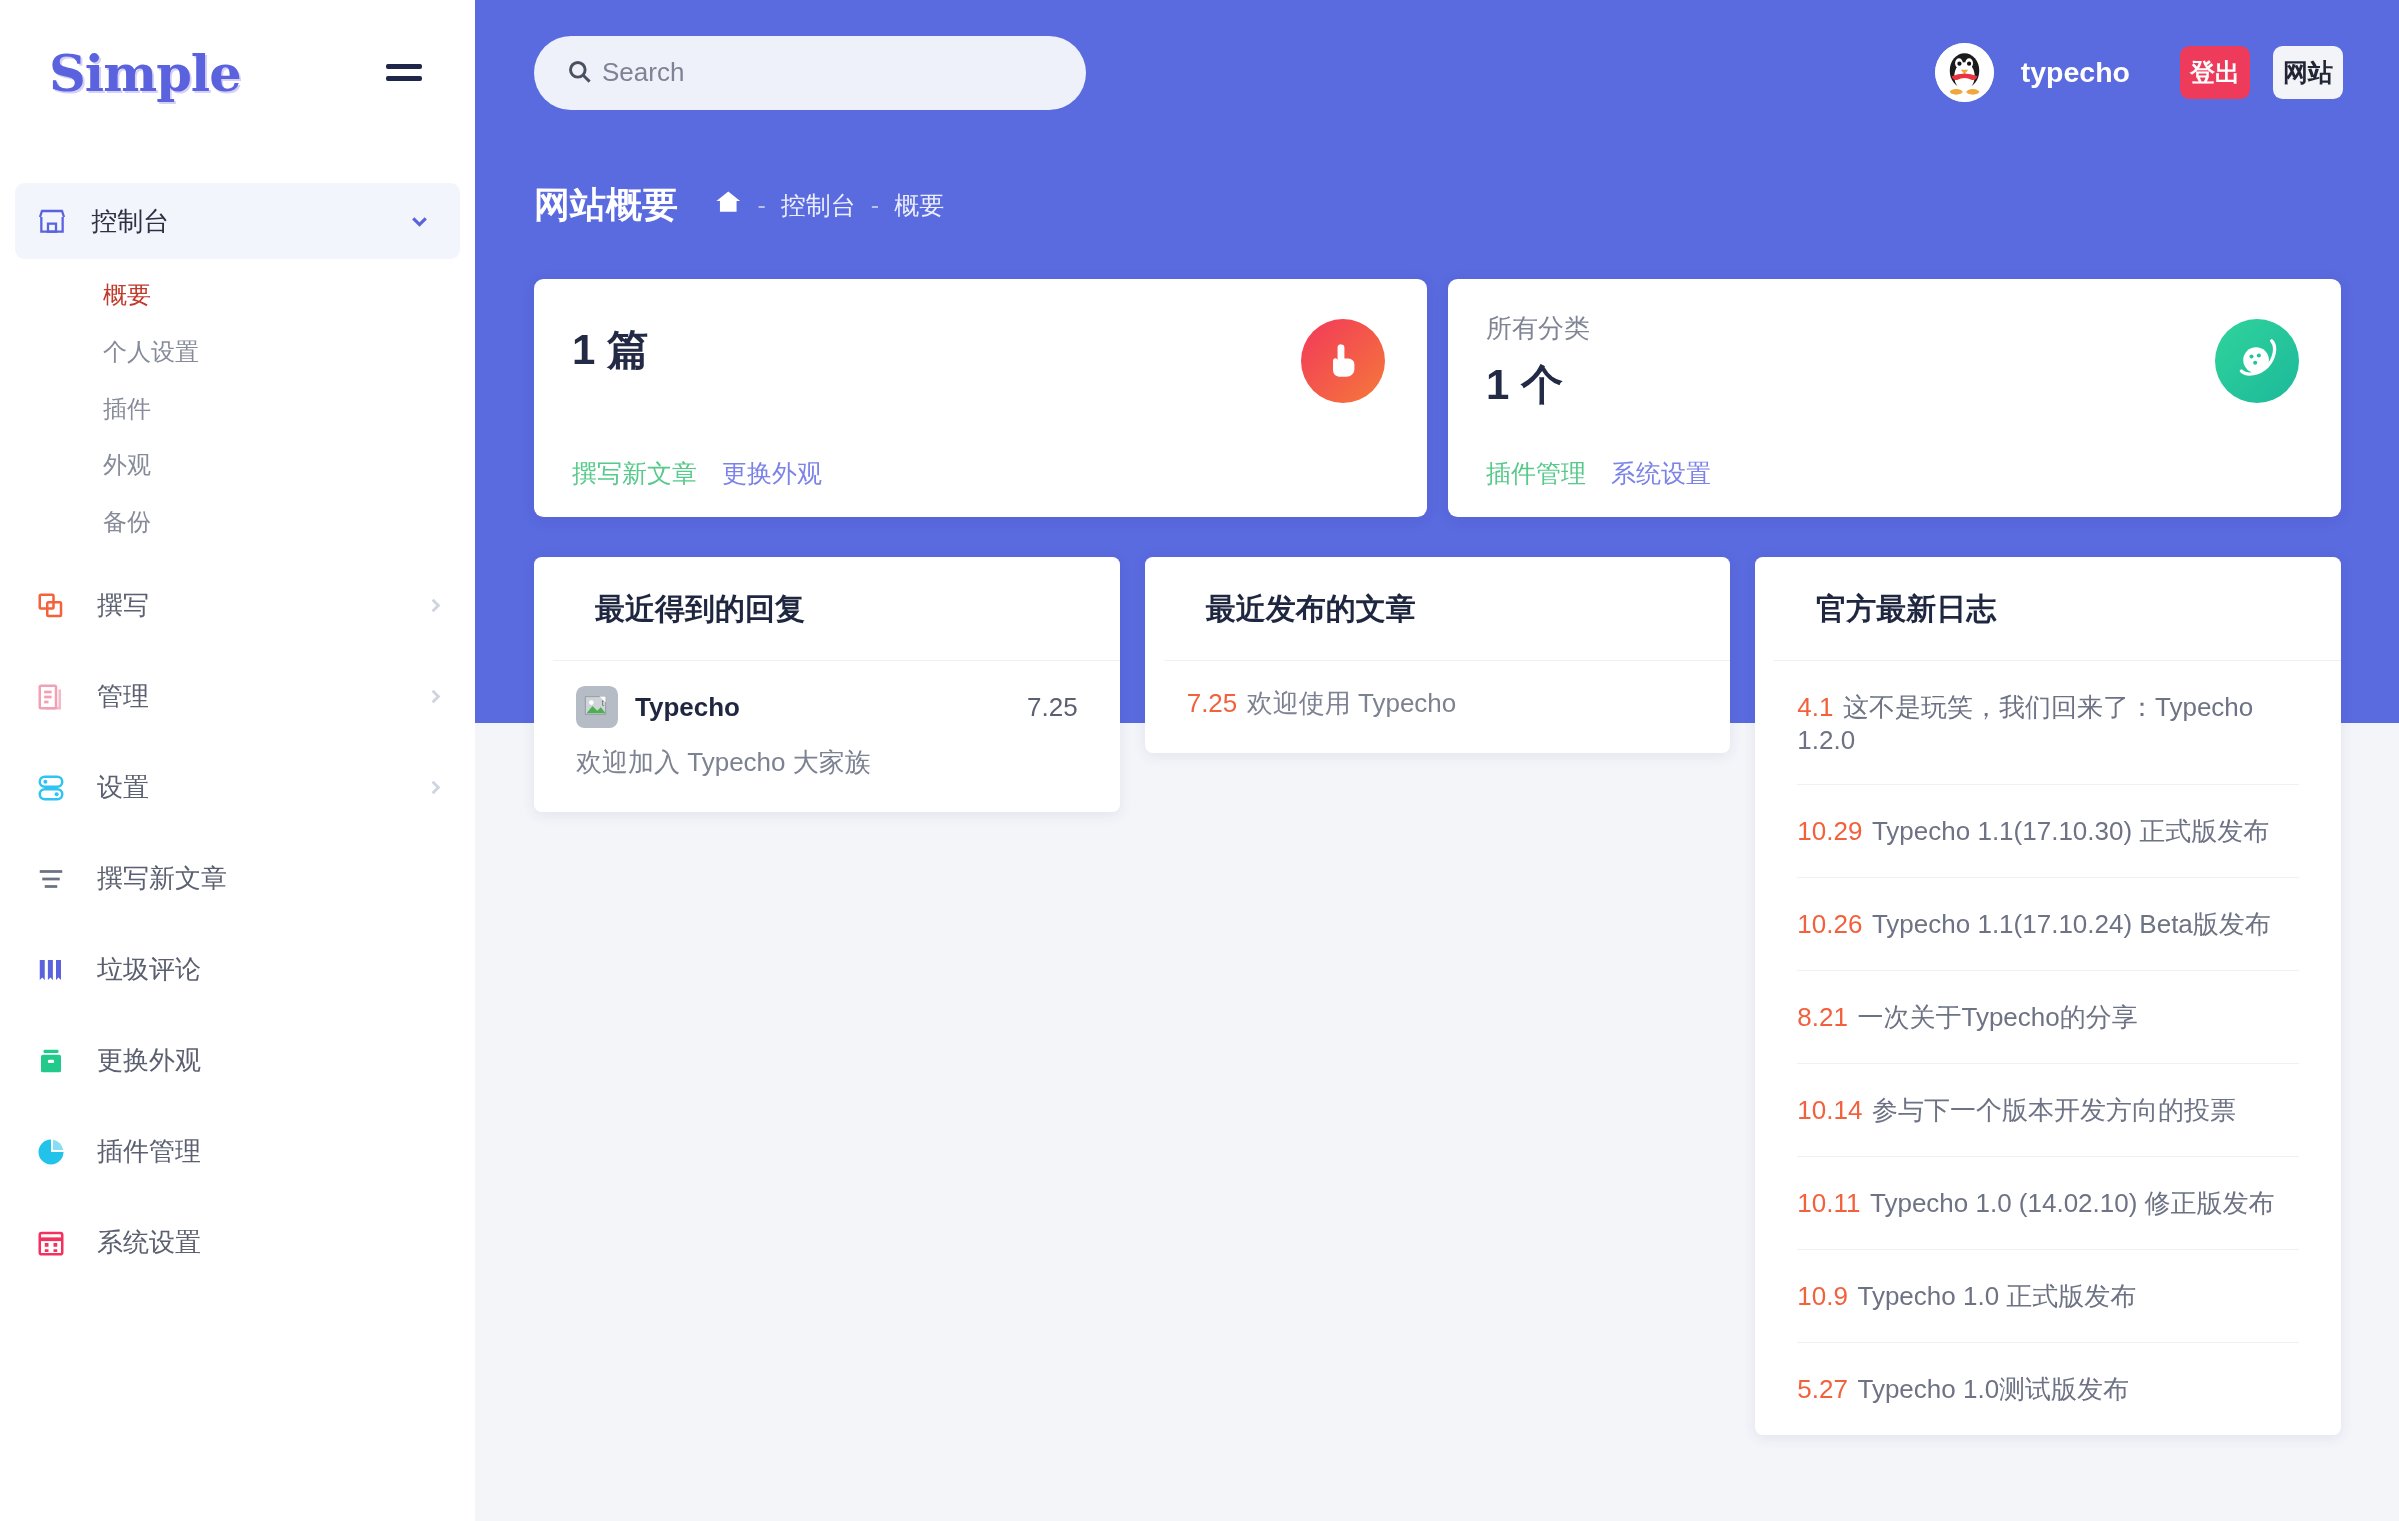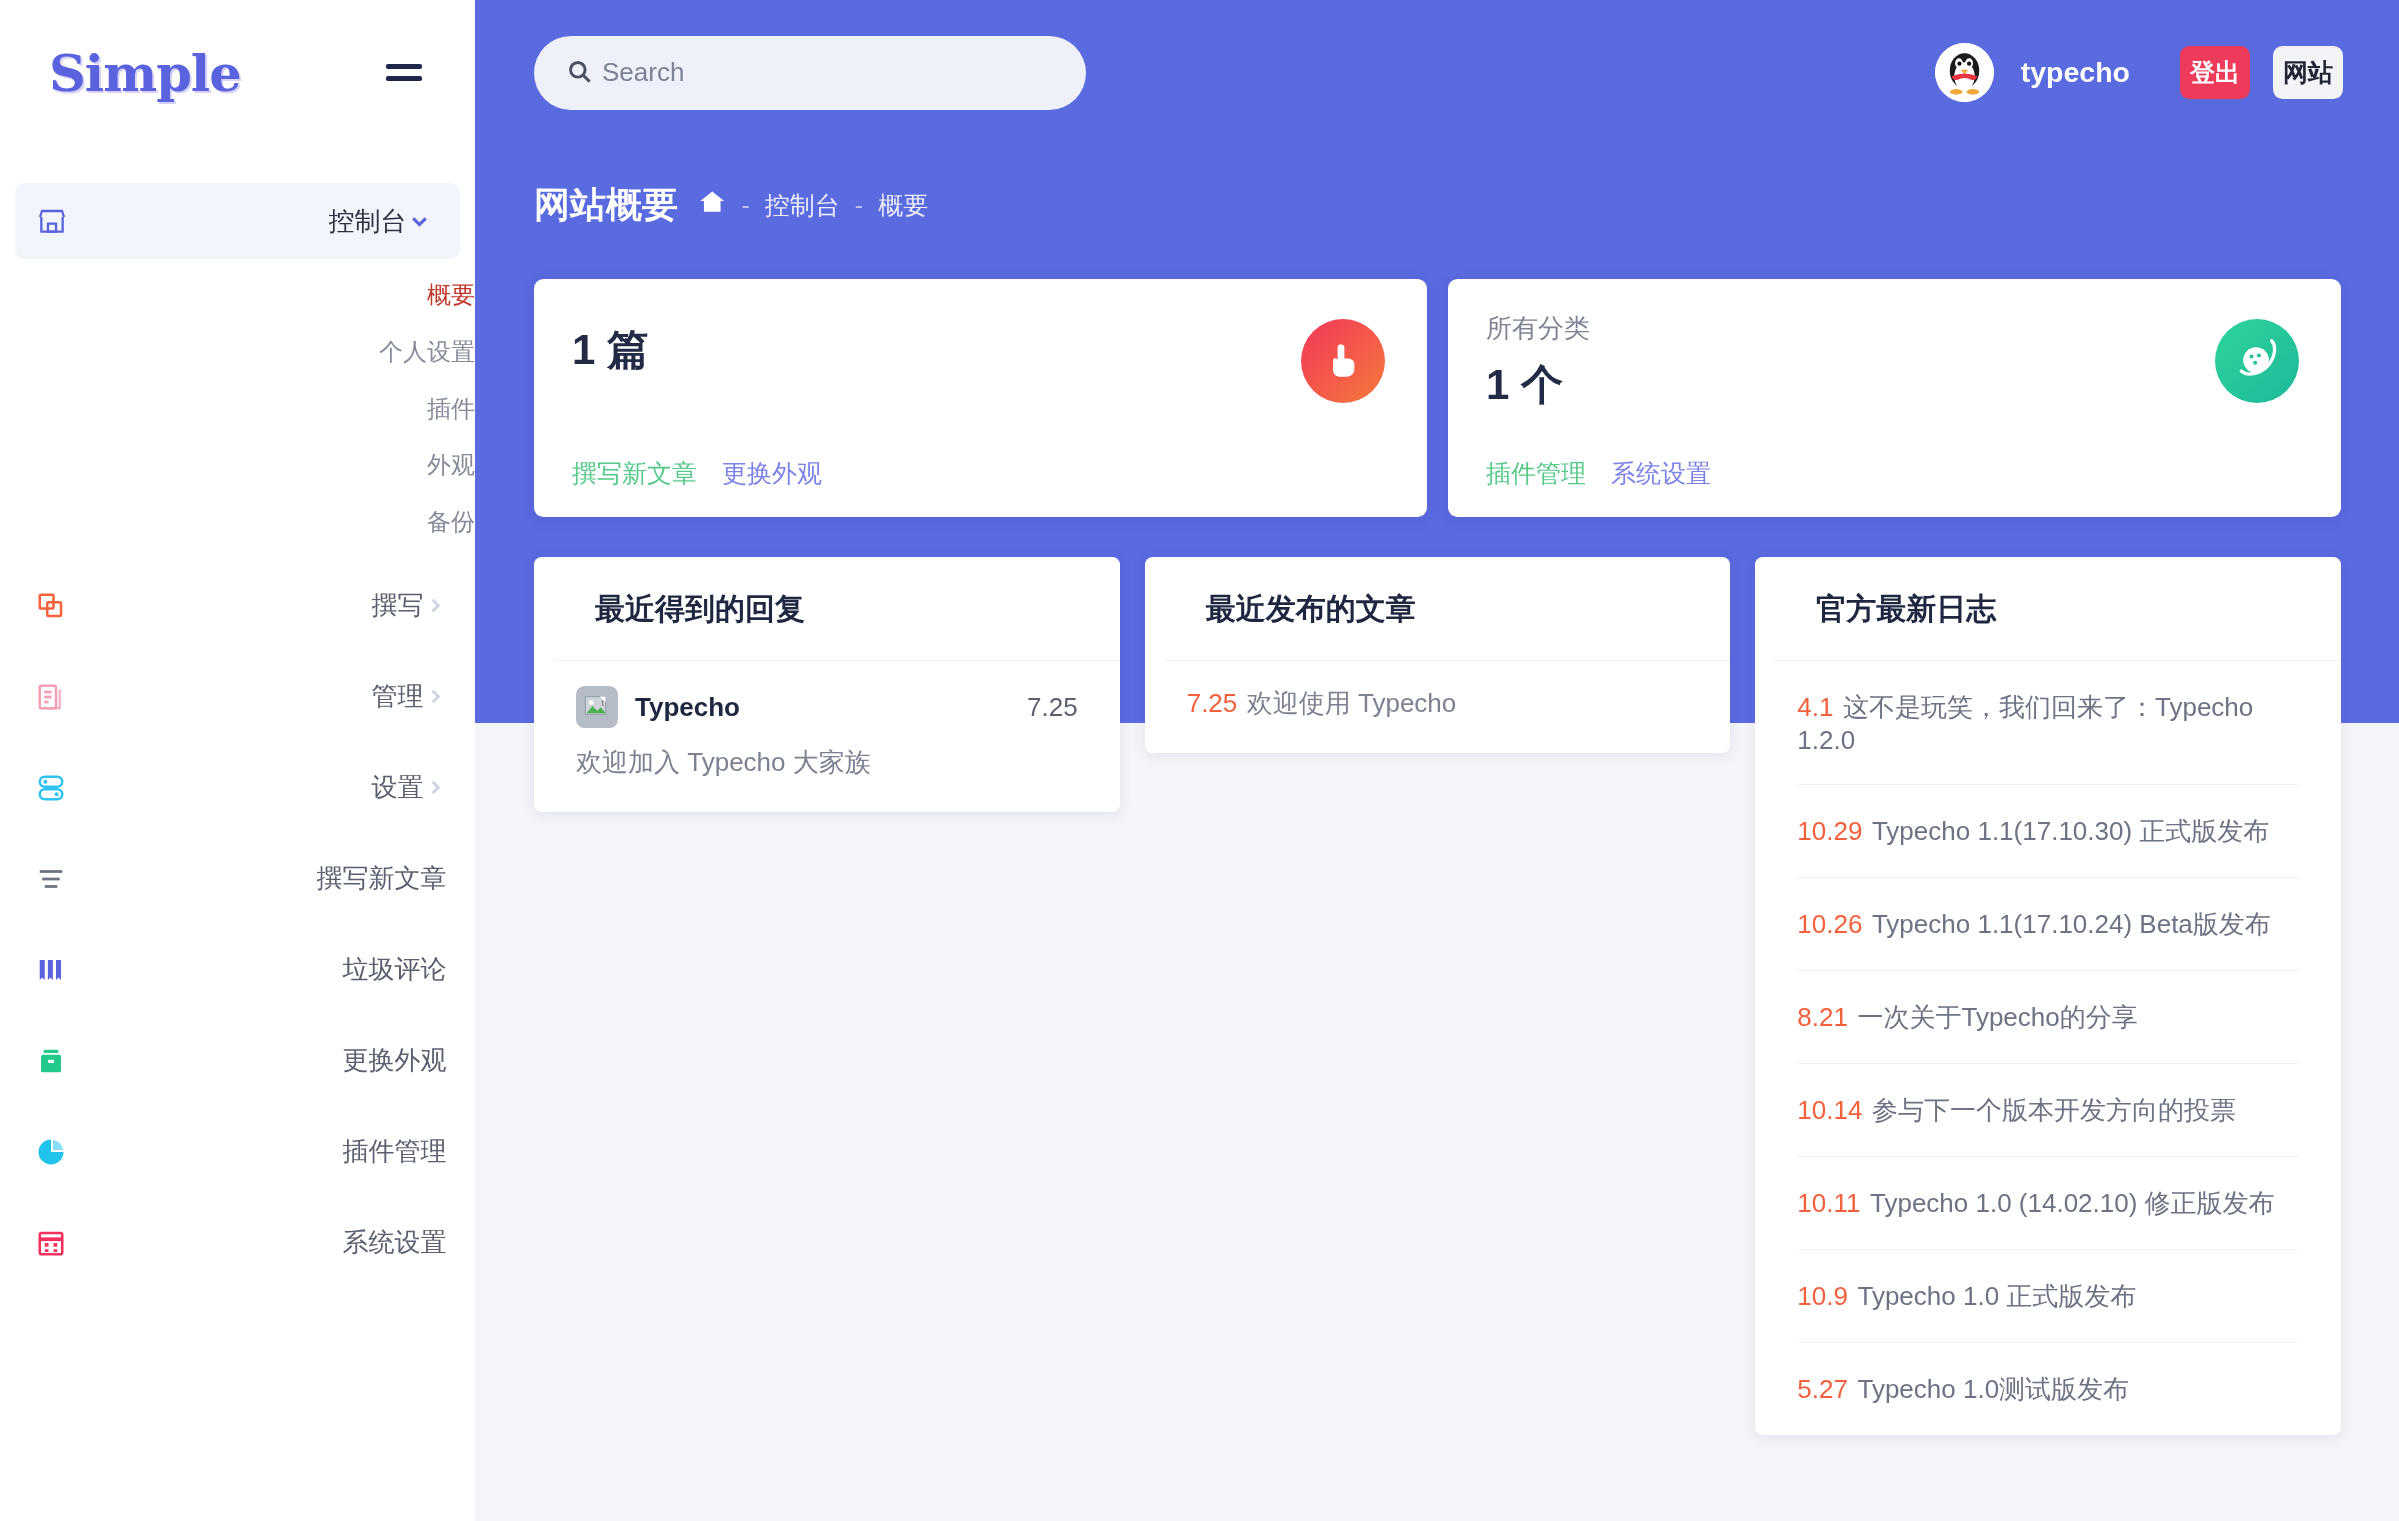--- a/index.html
+++ b/index.html
@@ -8,21 +8,20 @@
     font-family: "Liberation Sans", "DejaVu Sans", sans-serif;
     background: #ffffff; overflow: hidden;
   }
   .app { position: relative; width: 2400px; height: 1522px; display: flex; background:#f4f5f9; }
 
   
   .sidebar {
     width: 475px; height: 1522px; background: #ffffff;
     flex: 0 0 475px; position: relative; z-index: 5;
     padding-top: 0;
-    text-align: right;
   }
   .brand-row {
     height: 145px; display: flex; align-items: center;
     justify-content: space-between; padding: 0 53px 0 49px;
   }
   .brand-logo {
     font-family: "DejaVu Serif", serif; font-weight: 700;
     font-size: 51px; color: #5a62de; letter-spacing: -1px;
     text-shadow: 1.9px 1.9px 0 rgba(140,120,230,.35);
   }
@@ -82,21 +81,21 @@
   }
   .uname { font-size: 28.5px; font-weight: 700; color: #ffffff; margin-left: 3.8px; margin-right: 27px; }
   .btn {
     height: 53px; border-radius: 9.5px; display: flex; align-items: center;
     justify-content: center; padding: 0 10px; font-size: 25px; font-weight: 700;
     cursor: pointer; border: 0; font-family: inherit;
   }
   .btn-logout { background: #ef3b5b; color: #fff; }
   .btn-site { background: #f2f4f8; color: #222634; }
 
-  .page-head { display: flex; align-items: center; padding: 36px 0 0 59px; gap: 20px; }
+  .page-head { display: flex; align-items: center; padding: 36px 0 0 59px; gap: 36px; }
   .page-title { font-size: 36px; font-weight: 700; color: #ffffff; }
   .crumbs { display: flex; align-items: center; gap: 15px; font-size: 25px; color: #e7e9fb; }
   .crumbs .sep { color: #b9c0f0; }
   .crumb-link { color: #eceefd; text-decoration: none; }
 
   .cards { display: flex; gap: 21px; padding: 49px 59px 0 59px; }
   .stat-card {
     flex: 1; background: #ffffff; border-radius: 9.5px; height: 238px;
     box-shadow: 0 2.9px 13.3px rgba(40,50,120,.10); padding: 32px 38px 0 38px;
     position: relative;

